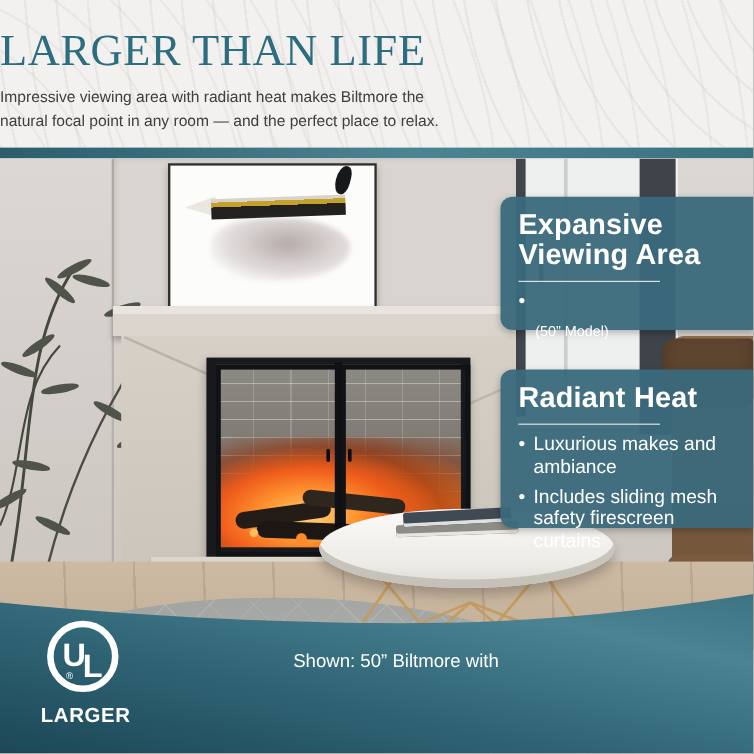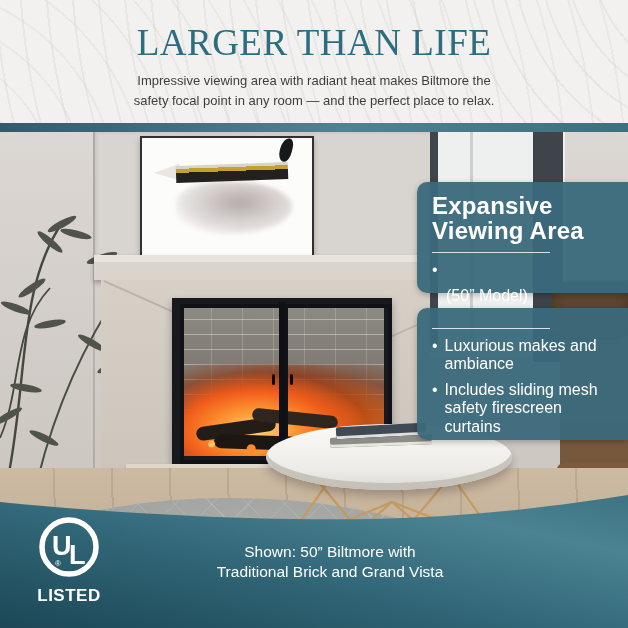--- a/index.html
+++ b/index.html
@@ -7,21 +7,20 @@
     position:relative;width:628px;height:628px;margin:0 auto;overflow:hidden;
     background:#f2f1ef;font-family:"Liberation Sans",sans-serif;
   }
   
   .header{
     position:absolute;top:0;left:0;width:628px;height:123px;
     background:
       repeating-radial-gradient(circle at 115% -40%, rgba(210,206,199,.30) 0 2px, transparent 2px 26px),
       repeating-radial-gradient(circle at -15% 160%, rgba(210,206,199,.26) 0 2px, transparent 2px 30px),
       #f2f1ef;
-    text-align:center;
   }
   .title{
     margin:0;padding-top:24px;
     font-family:"Liberation Serif",serif;font-weight:400;
     font-size:37px;letter-spacing:.5px;color:#2c6d80;line-height:1.05;
   }
   .subtitle{margin-top:8px;font-size:13px;line-height:20px;color:#3e3e3e;}
   .divider-bar{
     position:absolute;top:123px;left:0;width:628px;height:9px;
     background:linear-gradient(90deg,#2b5d6d,#4d8494 55%,#3a717f);
@@ -99,45 +98,45 @@
   .book-bottom{left:330px;top:304px;width:102px;height:10px;background:#8d8c86;border-radius:2px;transform:rotate(-2deg);box-shadow:inset 0 -3px 0 #e8e5dd;}
   .book-top{left:336px;top:293px;width:90px;height:12px;background:#3f4a55;border-radius:2px;transform:rotate(-3deg);box-shadow:inset 0 -3px 0 #dfe0da;}
   
   .callout{
     position:absolute;left:417px;right:0;z-index:4;
     background:rgba(58,105,123,.95);
     border-radius:10px 0 0 10px;
     color:#fff;padding:11px 10px 12px 15px;
     box-shadow:0 2px 6px rgba(0,0,0,.25);
   }
-  .callout-1{top:182px;height:88px;}
+  .callout-1{top:164px;height:88px;}
   .callout-2{top:308px;height:109px;}
   .callout h3{margin:0;font-size:24px;line-height:1.05;font-weight:bold;letter-spacing:.2px;}
   .callout .rule{width:118px;height:1px;background:rgba(255,255,255,.8);margin:9px 0 8px;}
   .bullet-row{display:flex;gap:7px;font-size:16px;line-height:1.15;margin-bottom:7px;}
   .bullet-dot{flex:0 0 auto;}
-  .bullet-sub{font-size:16px;padding-left:14px;margin-top:2px;}
+  .bullet-sub{font-size:12px;padding-left:14px;margin-top:2px;}
   
   .footer{position:absolute;left:0;top:488px;width:628px;height:140px;z-index:6;}
   .footer-shape{position:absolute;top:0;left:0;}
   .ul-badge{position:absolute;left:34px;top:26px;width:70px;text-align:center;color:#fff;}
   .ul-label{font-size:17px;font-weight:bold;letter-spacing:.5px;margin-top:2px;font-family:"Liberation Sans",sans-serif;}
   .caption{position:absolute;left:150px;top:54px;width:360px;text-align:center;color:#fff;font-size:15.5px;line-height:19.5px;}
   .caption b{font-weight:normal;}
 </style>
 </head>
 <body>
 
 <div class="poster">
 
   <div class="header">
     <h1 class="title">LARGER THAN LIFE</h1>
     <div class="subtitle">
       <div>Impressive viewing area with radiant heat makes Biltmore the</div>
-      <div>safety focal point in any room — and the perfect place to relax.</div>
+      <div>natural focal point in any room — and the perfect place to relax.</div>
     </div>
   </div>
   <div class="divider-bar"></div>
 
   <div class="photo">
     <div class="door-wall"></div>
     <div class="door-frame-strip"></div>
     <div class="door-frame-line"></div>
     <div class="door-handle"></div>
     <div class="window-dark-band"></div>
@@ -215,20 +214,21 @@
   <div class="callout callout-1">
     <h3>Expansive Viewing Area</h3>
     <div class="rule"></div>
     <div class="bullet-row">
       <span class="bullet-dot">•</span>
     </div>
     <div class="bullet-sub">(50” Model)</div>
   </div>
 
   <div class="callout callout-2">
+    <h3>Radiant Heat</h3>
     <div class="rule"></div>
     <div class="bullet-row">
       <span class="bullet-dot">•</span>
       <span>Luxurious makes and ambiance</span>
     </div>
     <div class="bullet-row">
       <span class="bullet-dot">•</span>
       <span>Includes sliding mesh safety firescreen curtains</span>
     </div>
   </div>
@@ -246,22 +246,21 @@
       <path d="M0,14 C120,26 260,33 370,31 C480,29 570,16 628,7 L628,140 L0,140 Z" fill="url(#fgrad)"></path>
     </svg>
 
     <div class="ul-badge">
       <svg width="66" height="66" viewBox="0 0 66 66">
         <circle cx="33" cy="33" r="27" fill="none" stroke="#ffffff" stroke-width="5.5"></circle>
         <text x="16" y="41" fill="#ffffff" font-family="Liberation Sans, sans-serif" font-size="27" font-weight="bold">U</text>
         <text x="33" y="50" fill="#ffffff" font-family="Liberation Sans, sans-serif" font-size="27" font-weight="bold">L</text>
         <text x="19" y="52" fill="#ffffff" font-family="Liberation Sans, sans-serif" font-size="8">®</text>
       </svg>
-      <div class="ul-label">LISTED</div>
+      <div class="ul-label">LARGER</div>
     </div>
 
     <div class="caption">
       <div><b>Shown:</b><span> 50” Biltmore with</span></div>
-      <div>Traditional Brick and Grand Vista</div>
     </div>
   </div>
 
 </div>
 
 </body></html>

